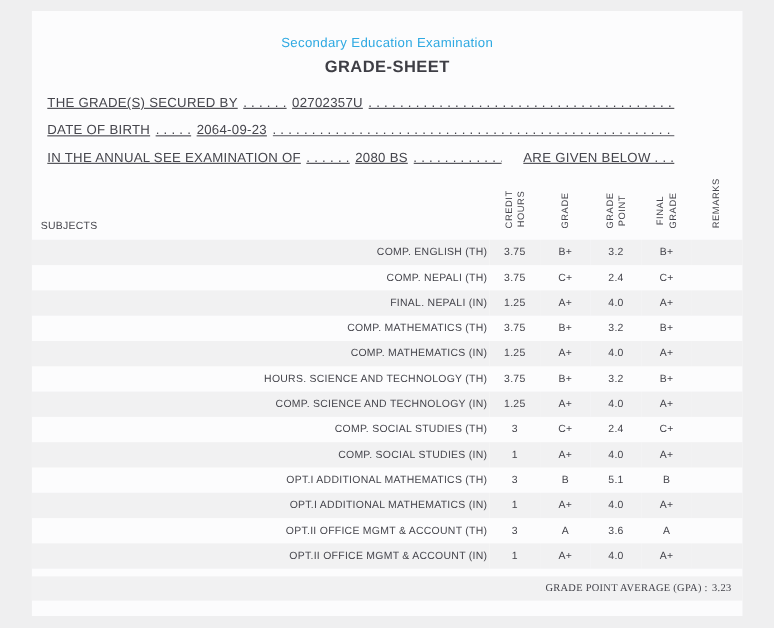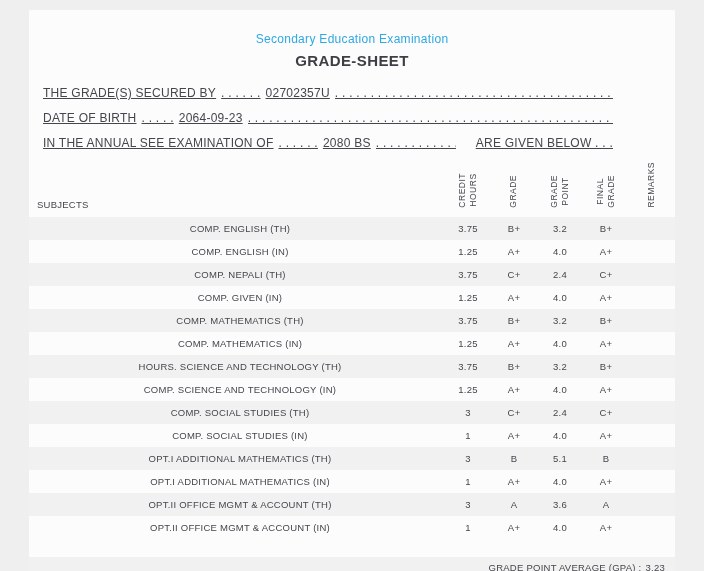--- a/index.html
+++ b/index.html
@@ -90,33 +90,34 @@
     font-size:8.5px;
     line-height:1.35;
     letter-spacing:0.5px;
   }
   tbody td{
     height:23px;
     text-align:center;
     padding:0 2px;
   }
   tbody td.subject{
-    text-align:center;
+    text-align:right;
     padding-left:8px;
   }
   tbody tr:nth-child(odd){background:var(--stripe);}
   .gpa-row{
-    margin-top:18px;
+    margin-top:7px;
     height:22px;
     line-height:22px;
     background:var(--stripe);
     text-align:right;
     padding-right:10px;
     font-size:9.5px;
     letter-spacing:0.25px;
+    font-family:Liberation Serif, serif;
   }
   .gpa-row .gpa-value{margin-left:4px;}
 </style>
 </head>
 <body>
 
 <div class="card">
 
   <h1 class="page-title">Secondary Education Examination</h1>
   <h2 class="page-subtitle">GRADE-SHEET</h2>
@@ -168,37 +169,29 @@
     <tbody id="rows">
         <tr>
           <td class="subject">COMP. ENGLISH (TH)</td>
           <td>3.75</td>
           <td>B+</td>
           <td>3.2</td>
           <td>B+</td>
           <td></td>
         </tr>
         <tr>
-          <td class="subject">COMP. ENGLISH (IN)</td>
-          <td>1.25</td>
-          <td>A+</td>
-          <td>4.0</td>
-          <td>A+</td>
-          <td></td>
-        </tr>
-        <tr>
           <td class="subject">COMP. NEPALI (TH)</td>
           <td>3.75</td>
           <td>C+</td>
           <td>2.4</td>
           <td>C+</td>
           <td></td>
         </tr>
         <tr>
-          <td class="subject">COMP. GIVEN (IN)</td>
+          <td class="subject">FINAL. NEPALI (IN)</td>
           <td>1.25</td>
           <td>A+</td>
           <td>4.0</td>
           <td>A+</td>
           <td></td>
         </tr>
         <tr>
           <td class="subject">COMP. MATHEMATICS (TH)</td>
           <td>3.75</td>
           <td>B+</td>

